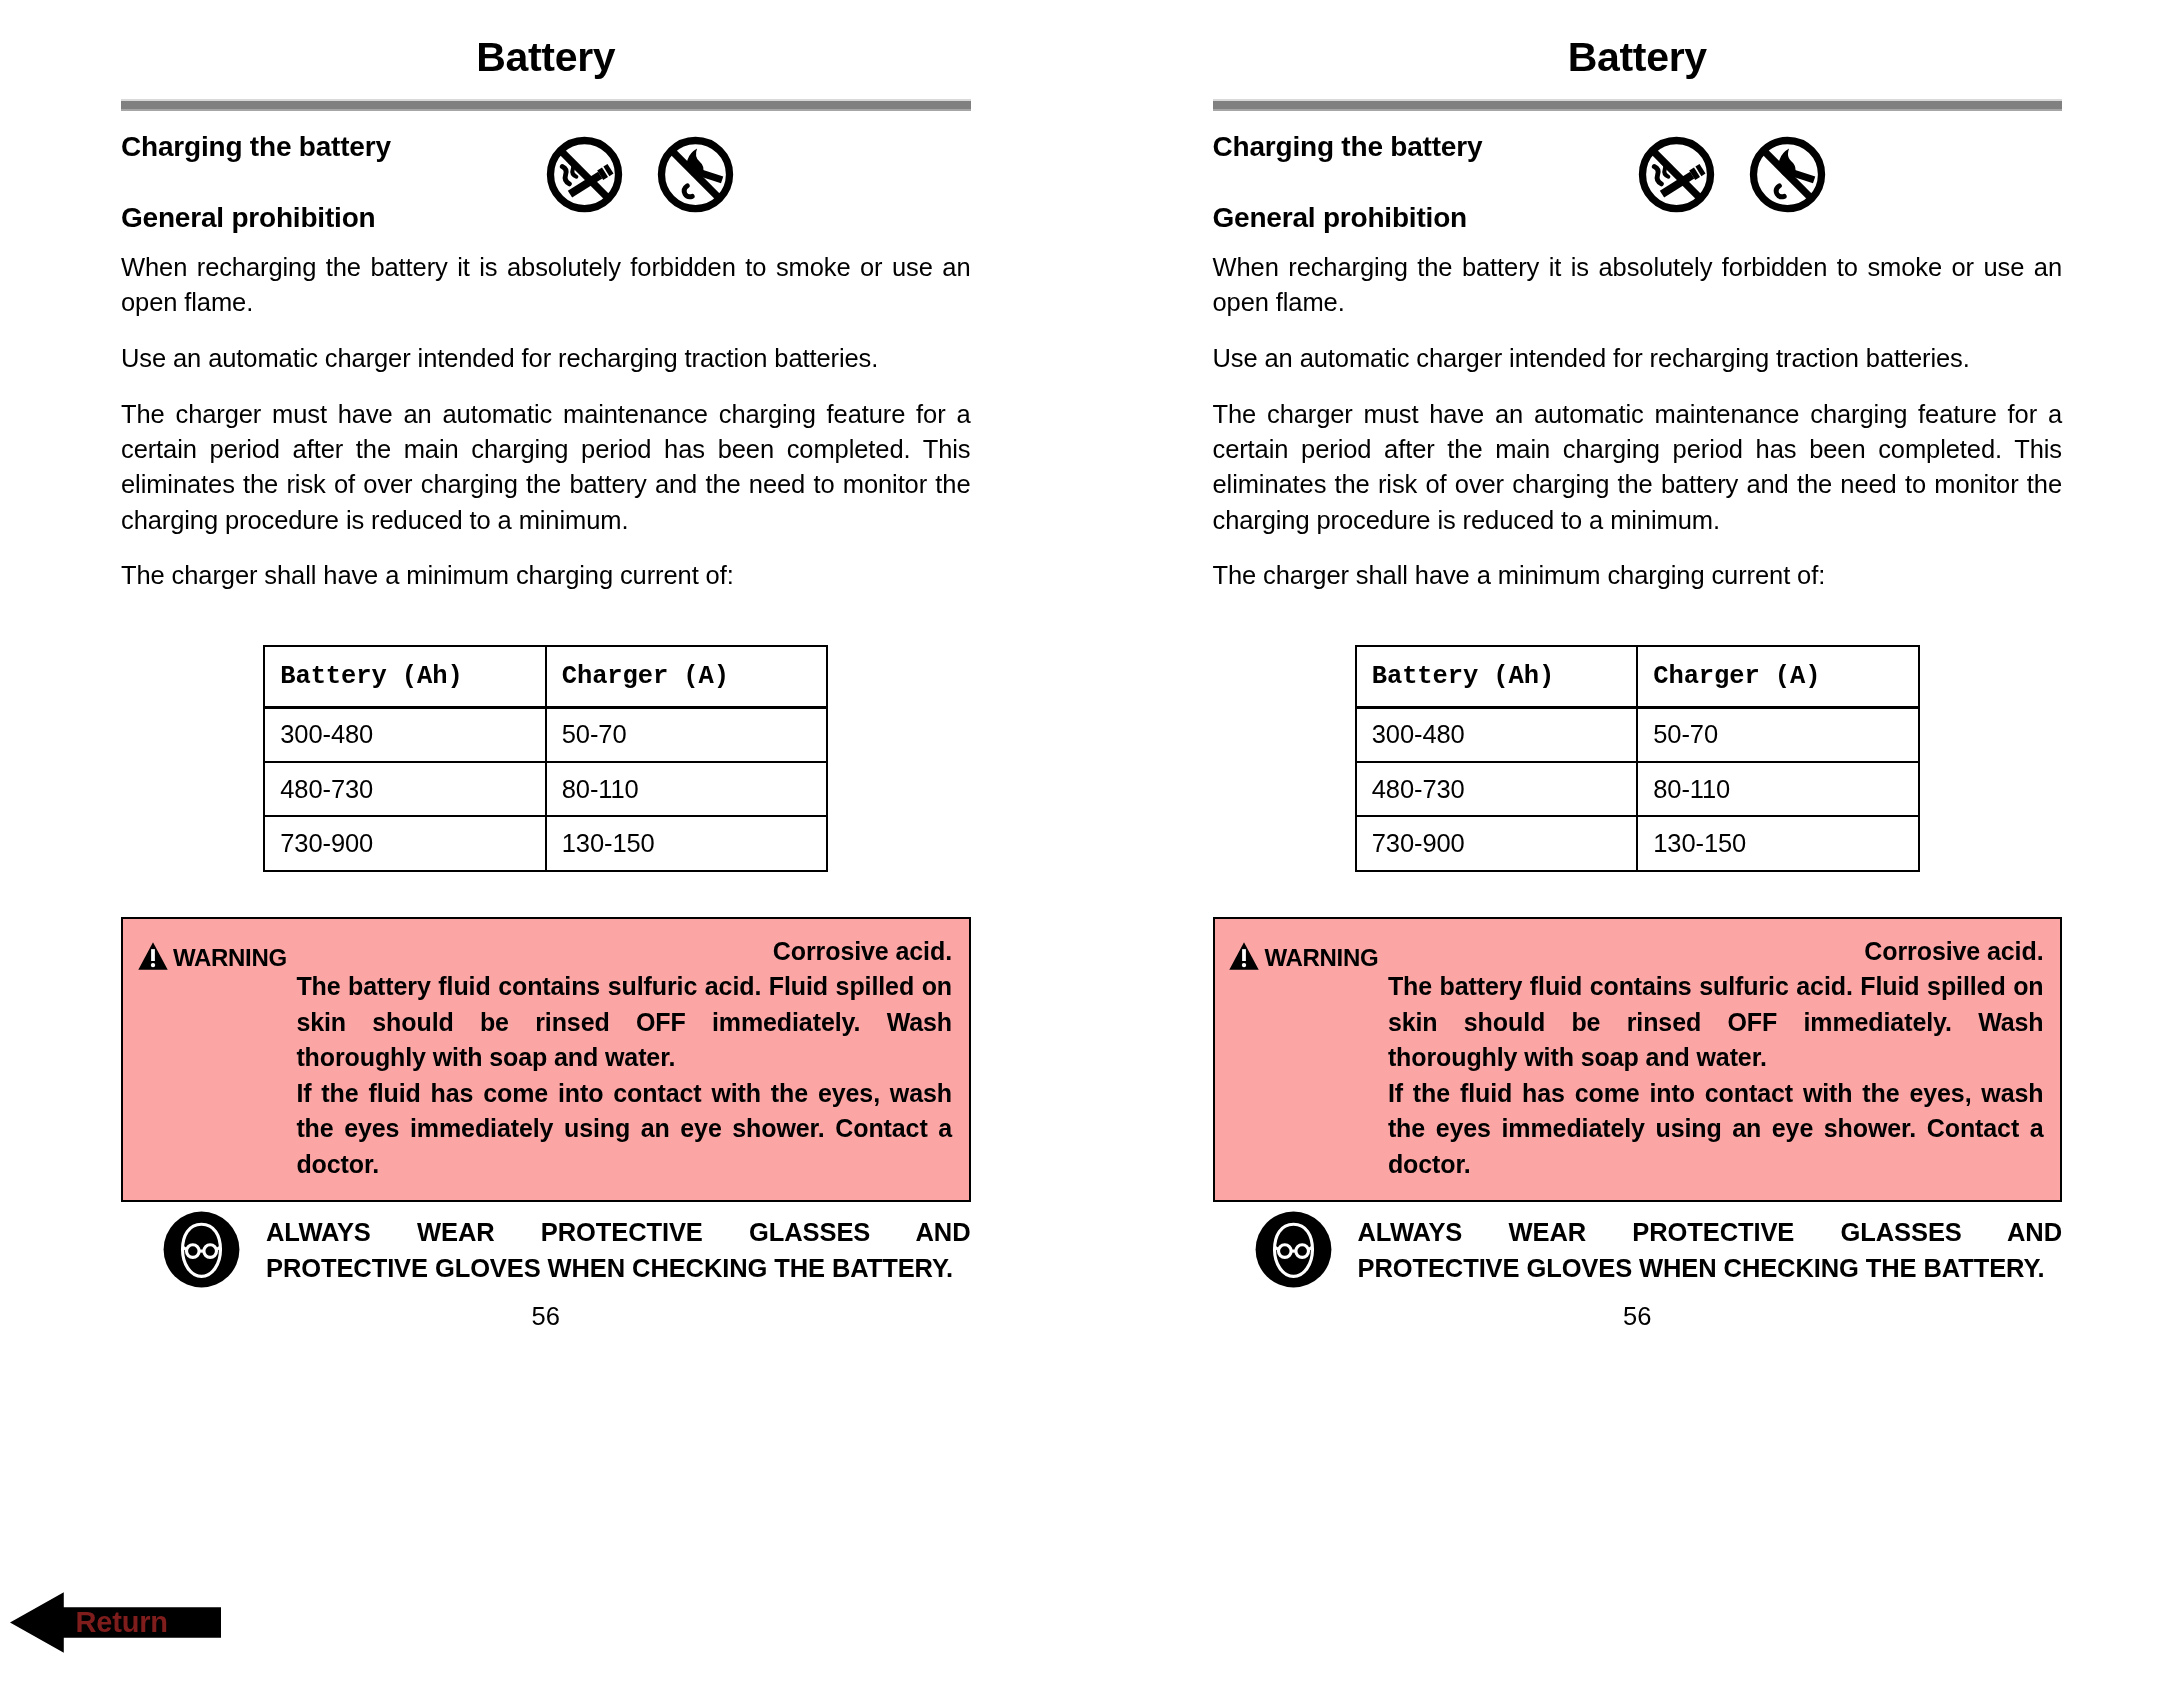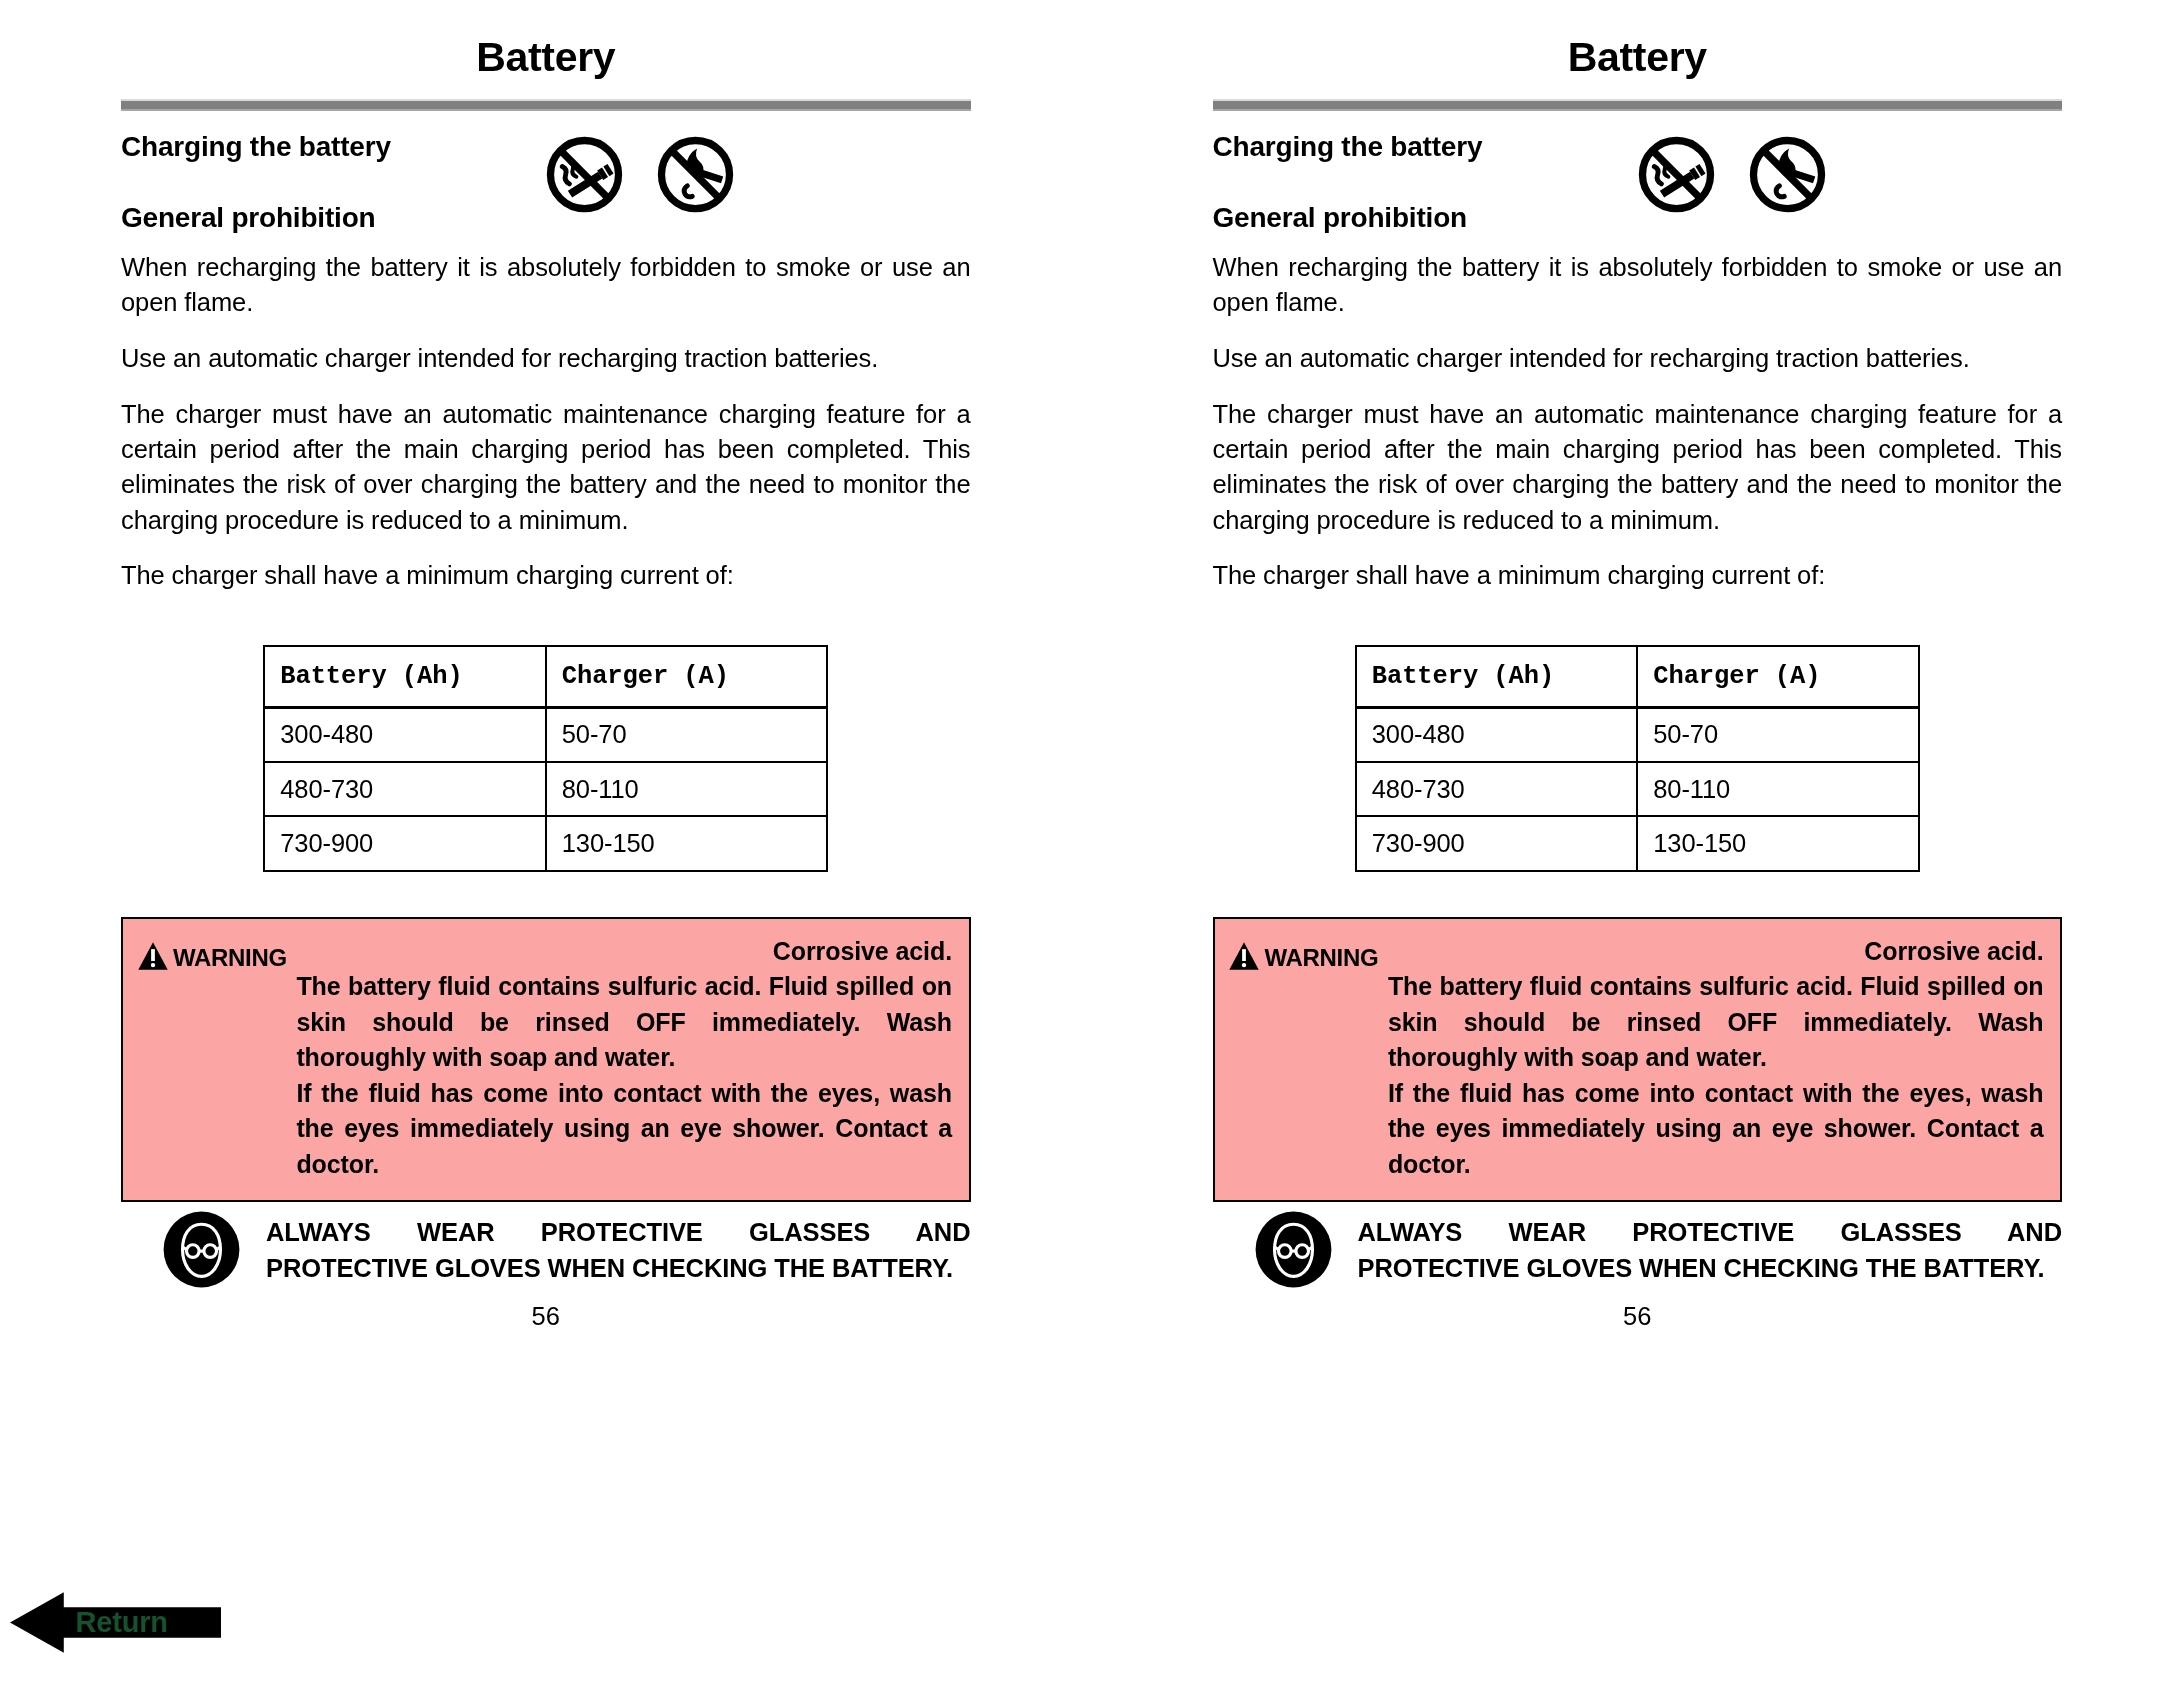--- a/index.html
+++ b/index.html
@@ -181,21 +181,21 @@
     bottom: 30px;
     width: 211px;
     height: 69px;
     display: flex;
     align-items: center;
     cursor: pointer;
   }
   .return-btn svg { position: absolute; inset: 0; width: 100%; height: 100%; }
   .return-label {
     position: relative;
-    color: #14532d;
+    color: #7f1d1d;
     font-size: 29px;
     font-weight: bold;
     letter-spacing: -0.2px;
     margin-left: 66px;
   }
 </style>
 </head>
 <body>
 
 <div class="spread">

